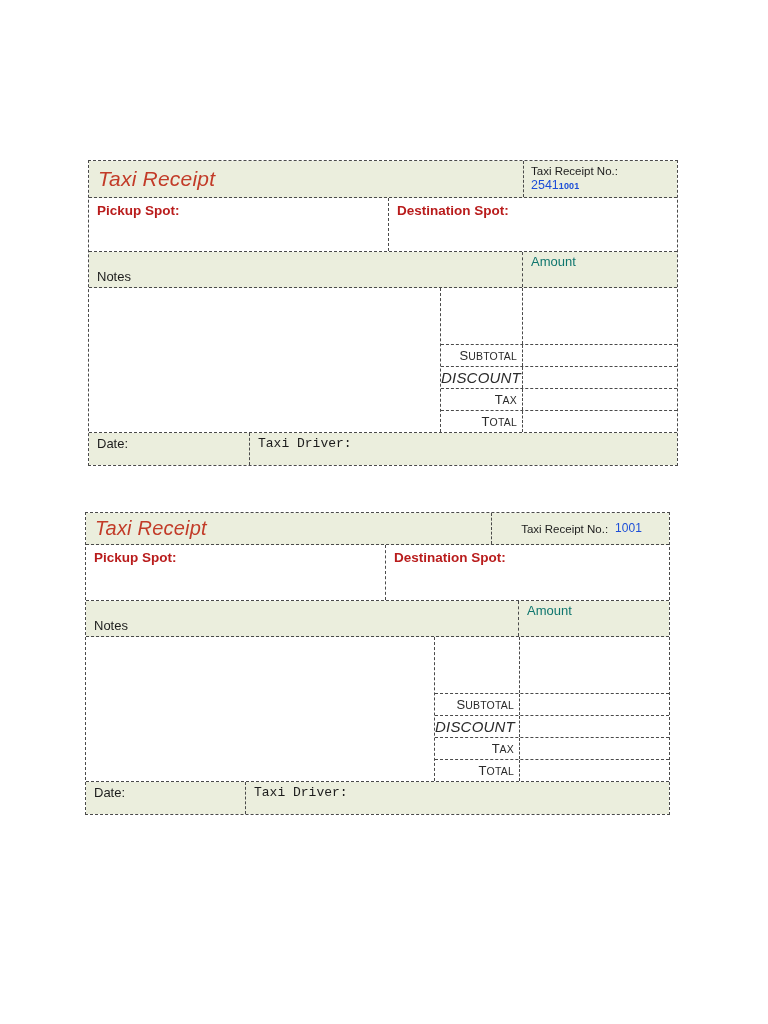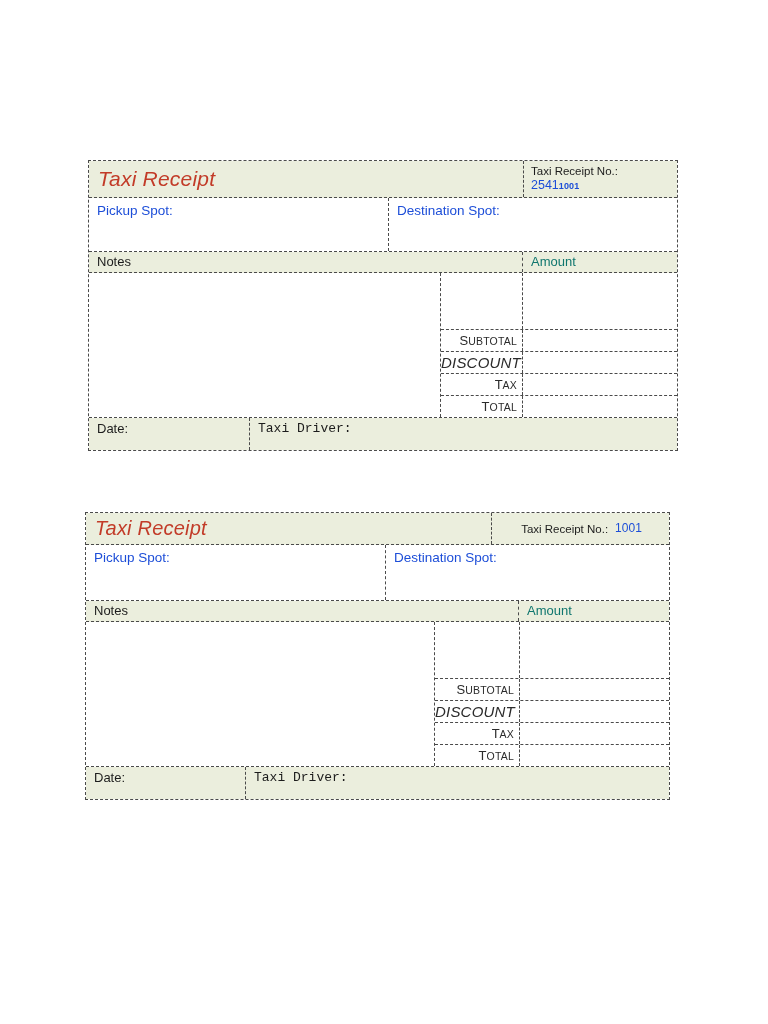--- a/index.html
+++ b/index.html
@@ -68,36 +68,36 @@
 
   
   .spot-row {
     display: flex;
     border-bottom: 1px dashed #4a4a4a;
   }
   .spot-cell {
     box-sizing: border-box;
     padding: 5px 0 5px 8px;
     font-size: 13.5px;
-    font-weight: normal;
-    color: #1d4ed8;
+    font-weight: bold;
+    color: #b91c1c;
   }
   .r1 .spot-cell.pickup { width: 300px; height: 53px; border-right: 1px dashed #4a4a4a; }
   .r1 .spot-cell.dest   { flex: 1 1 auto; height: 53px; }
   .r2 .spot-cell.pickup { width: 300px; height: 55px; border-right: 1px dashed #4a4a4a; }
   .r2 .spot-cell.dest   { flex: 1 1 auto; height: 55px; }
 
   
   .notes-head {
     display: flex;
     border-bottom: 1px dashed #4a4a4a;
   }
   .notes-head .notes-cell {
     flex: 1 1 auto;
-    padding: 2px 0 3px 8px;
+    padding: 17px 0 3px 8px;
     font-size: 13px;
     color: #1c1c1c;
     border-right: 1px dashed #4a4a4a;
   }
   .notes-head .amount-cell {
     padding: 2px 0 3px 8px;
     font-size: 13px;
     color: #0f766e;
     box-sizing: border-box;
   }

